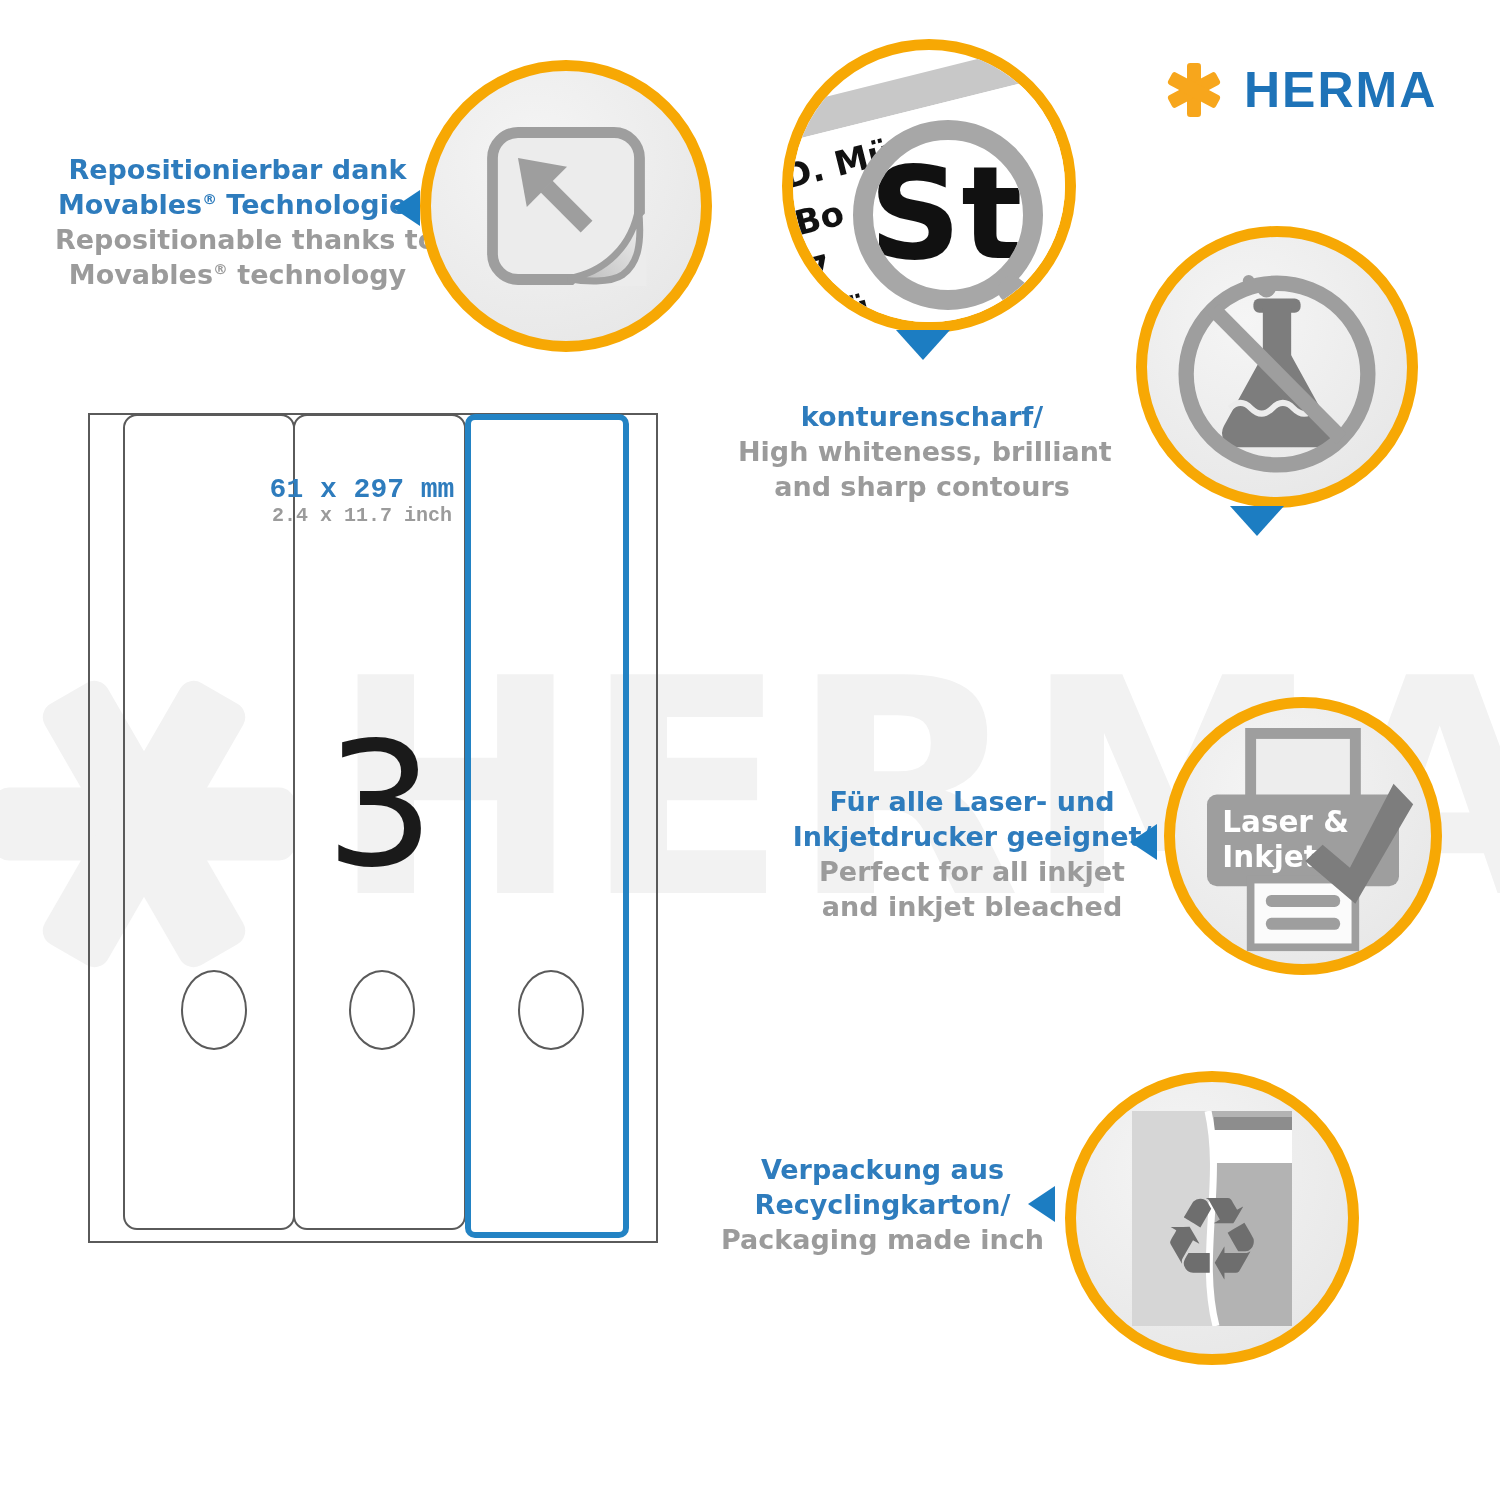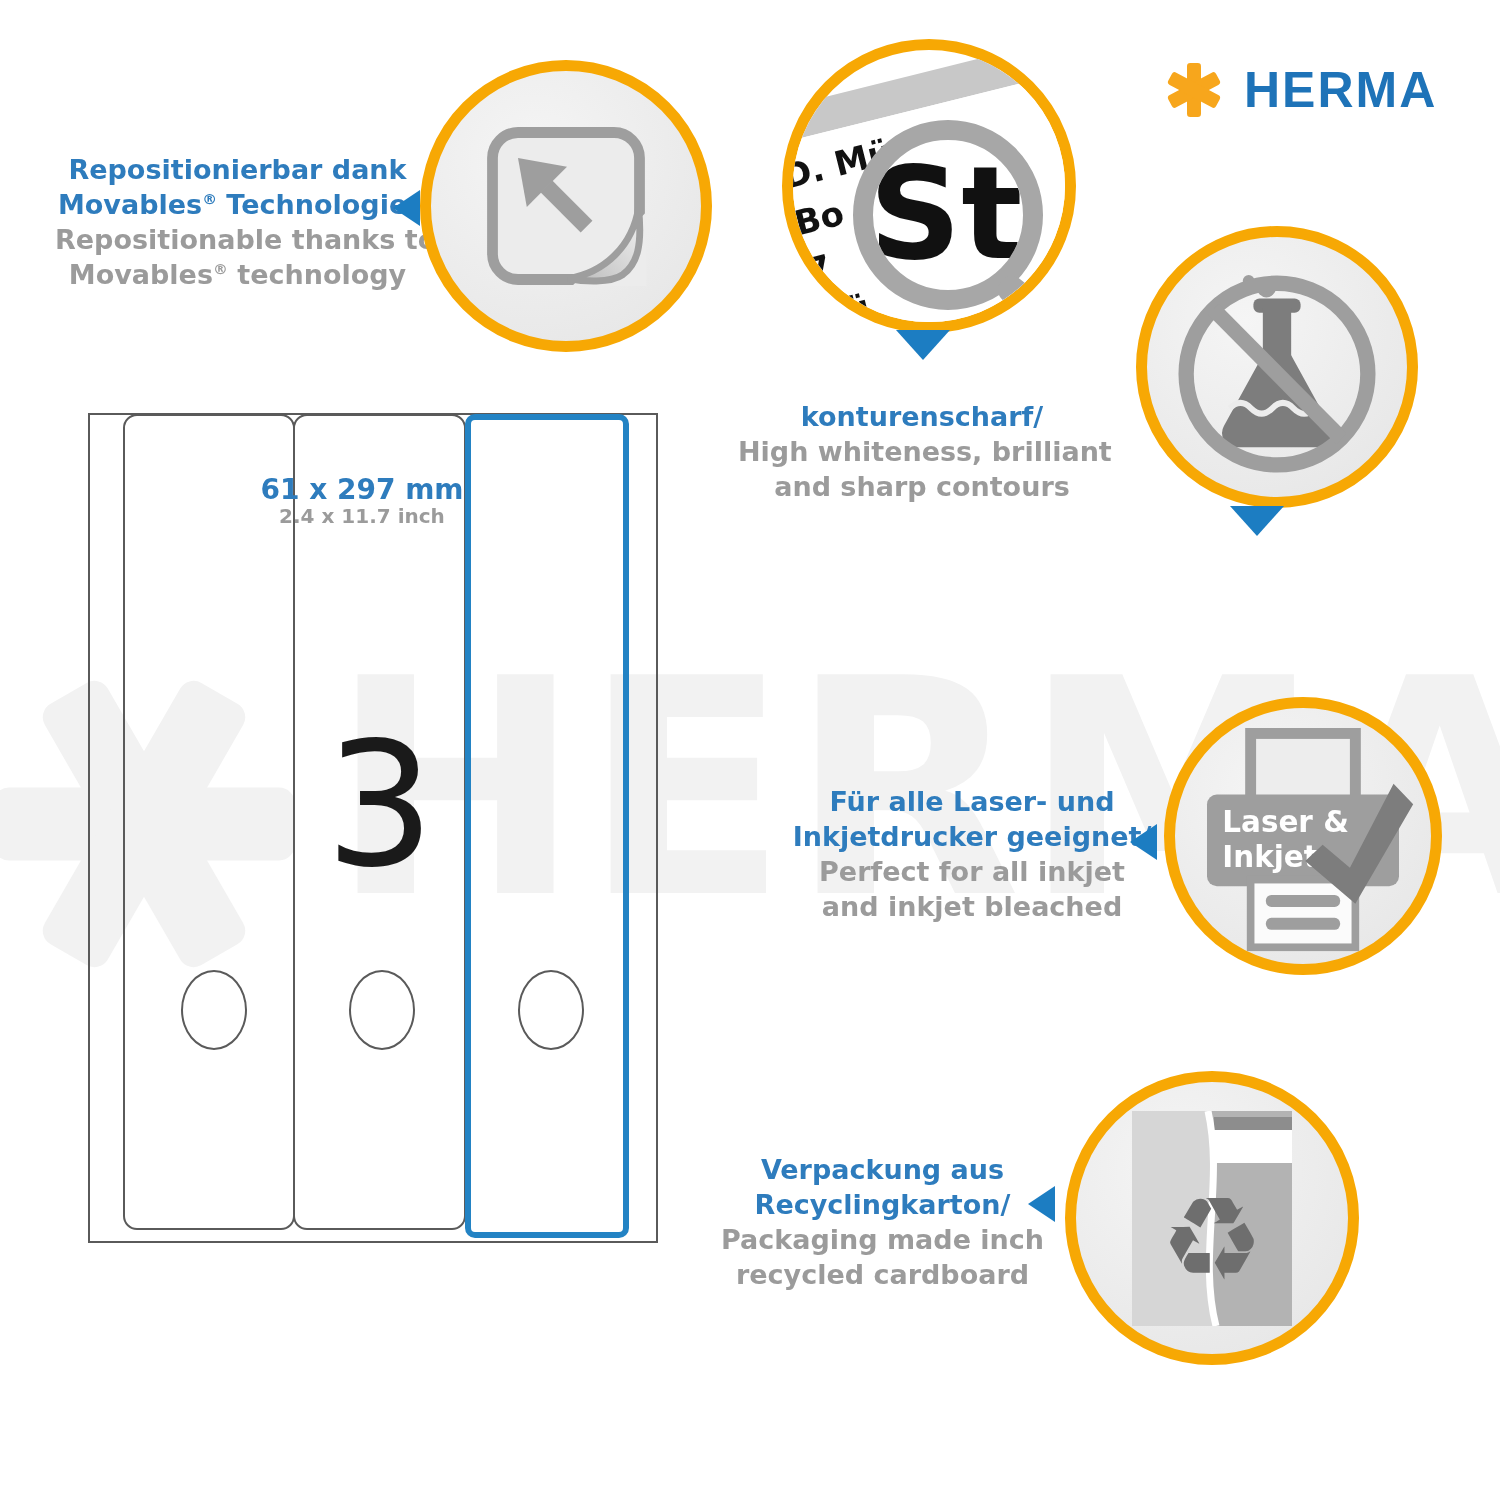--- a/index.html
+++ b/index.html
@@ -28,21 +28,21 @@
   
   .sheet-outline{position:absolute;left:88px;top:413px;width:566px;height:826px;
                  border:2px solid var(--sheet_border);background:transparent;}
   .label-col{position:absolute;top:414px;height:812px;border:2px solid var(--sheet_border);
              border-radius:14px;background:transparent;}
   .label-col.hl{border:6px solid var(--highlight_blue);border-radius:10px;}
   .hole{position:absolute;width:62px;height:76px;border:2px solid var(--sheet_border);
         border-radius:50%;background:transparent;}
   .count{position:absolute;left:298px;top:720px;width:164px;text-align:center;
          font-size:172px;line-height:1;color:#1a1a1a;}
-  .dims{position:absolute;left:233px;top:474px;width:258px;text-align:center;line-height:1.12;}
+  .dims{position:absolute;left:233px;top:474px;width:258px;text-align:center;line-height:1.12;font-family:Liberation Mono, monospace;}
   .dims .mm{font-size:28px;font-weight:bold;color:var(--blue_text);}
   .dims .inch{font-size:20px;font-weight:bold;color:var(--gray_text);}
 
   
   .feature{position:absolute;text-align:center;font-weight:bold;font-size:27px;line-height:1.3;}
   .feature span{white-space:nowrap;}
   .feature .de{color:var(--blue_text);text-align:center;}
   .feature .en{color:var(--gray_text);}
   sup.reg{font-size:55%;vertical-align:super;}
 
@@ -200,21 +200,20 @@
     </svg>
   </div>
 
   <div class="feature" style="left:705px;top:1152px;width:355px;">
     <div class="de">
       <span>Verpackung aus</span><br>
       <span>Recyclingkarton/</span>
     </div>
     <div class="en">
       <span>Packaging made inch</span><br>
-      <span>recycled cardboard</span>
     </div>
   </div>
   <div class="arrow-left" style="left:1028px;top:1186px;"></div>
 
   <div class="badge" style="left:1065px;top:1071px;width:272px;height:272px;">
     <svg width="160" height="215" viewBox="0 0 160 215">
       <rect x="0" y="0" width="160" height="215" fill="#d6d6d6"></rect>
       <path d="M76,0 C92,70 66,145 84,215 L160,215 L160,0 Z" fill="#b3b3b3"></path>
       <polygon points="82,6 160,6 160,19 82,19" fill="#8d8d8d"></polygon>
       <polygon points="81,19 160,19 160,52 80,52" fill="#fff"></polygon>

